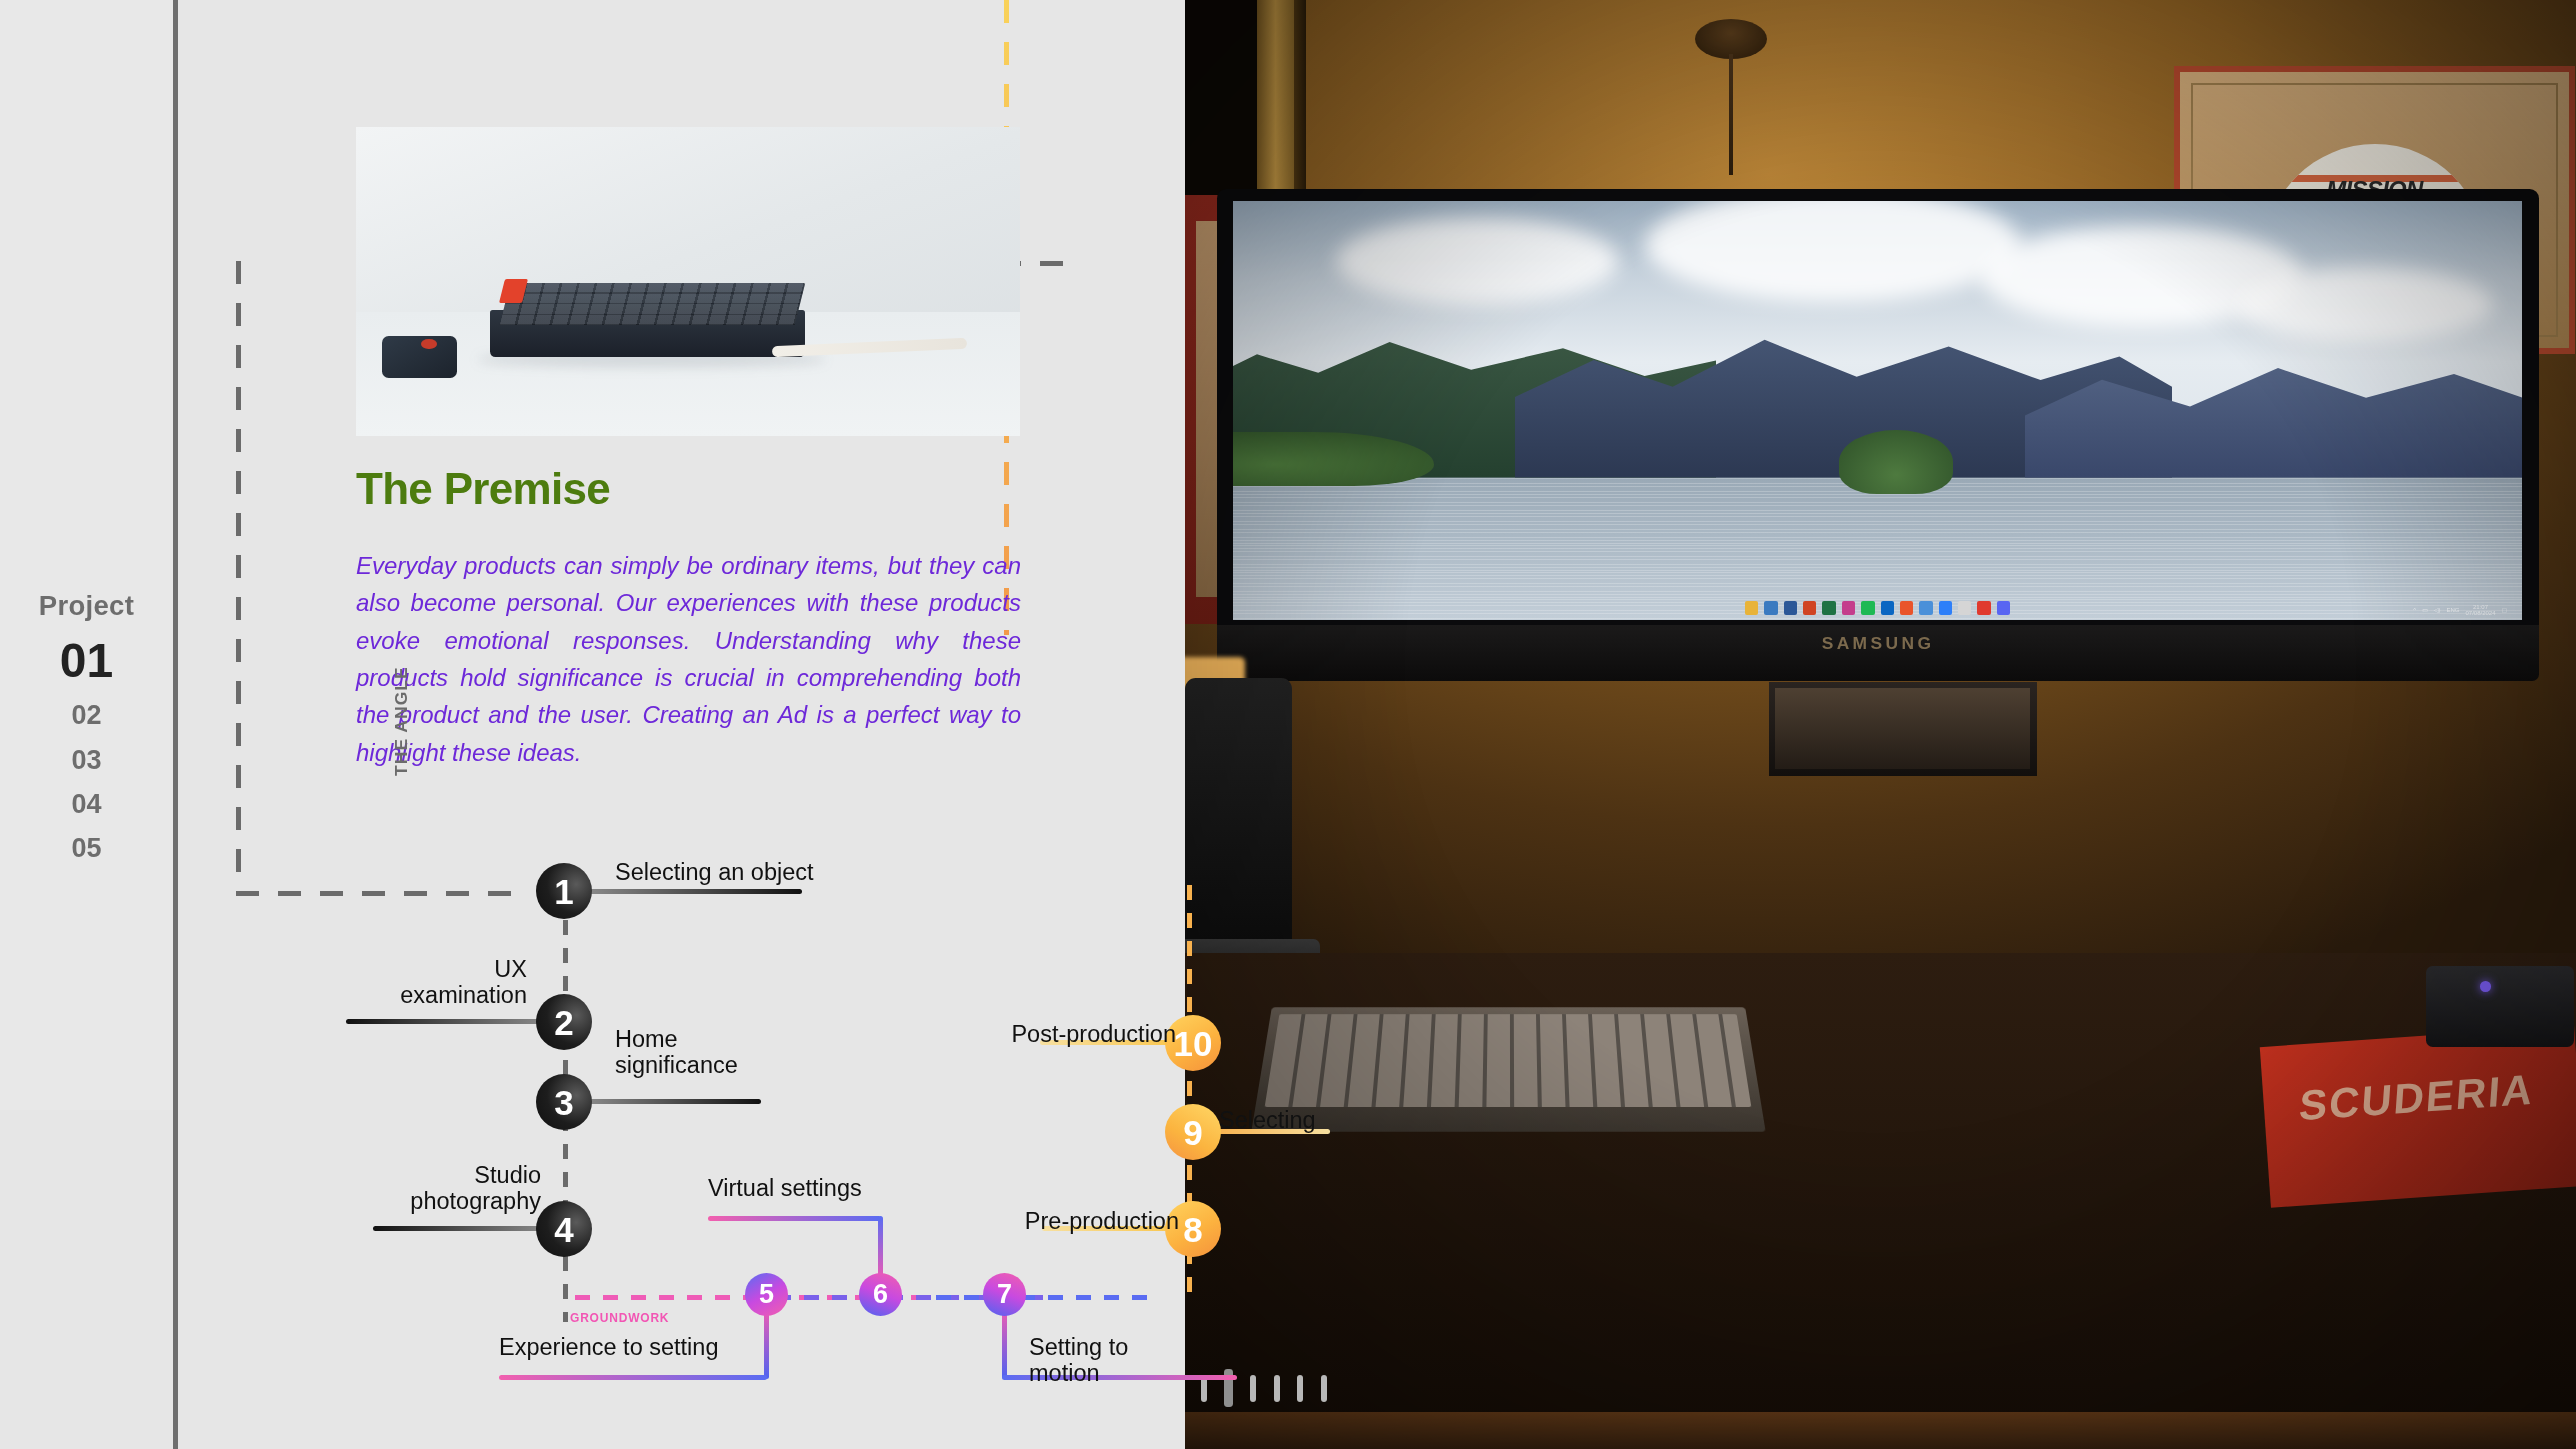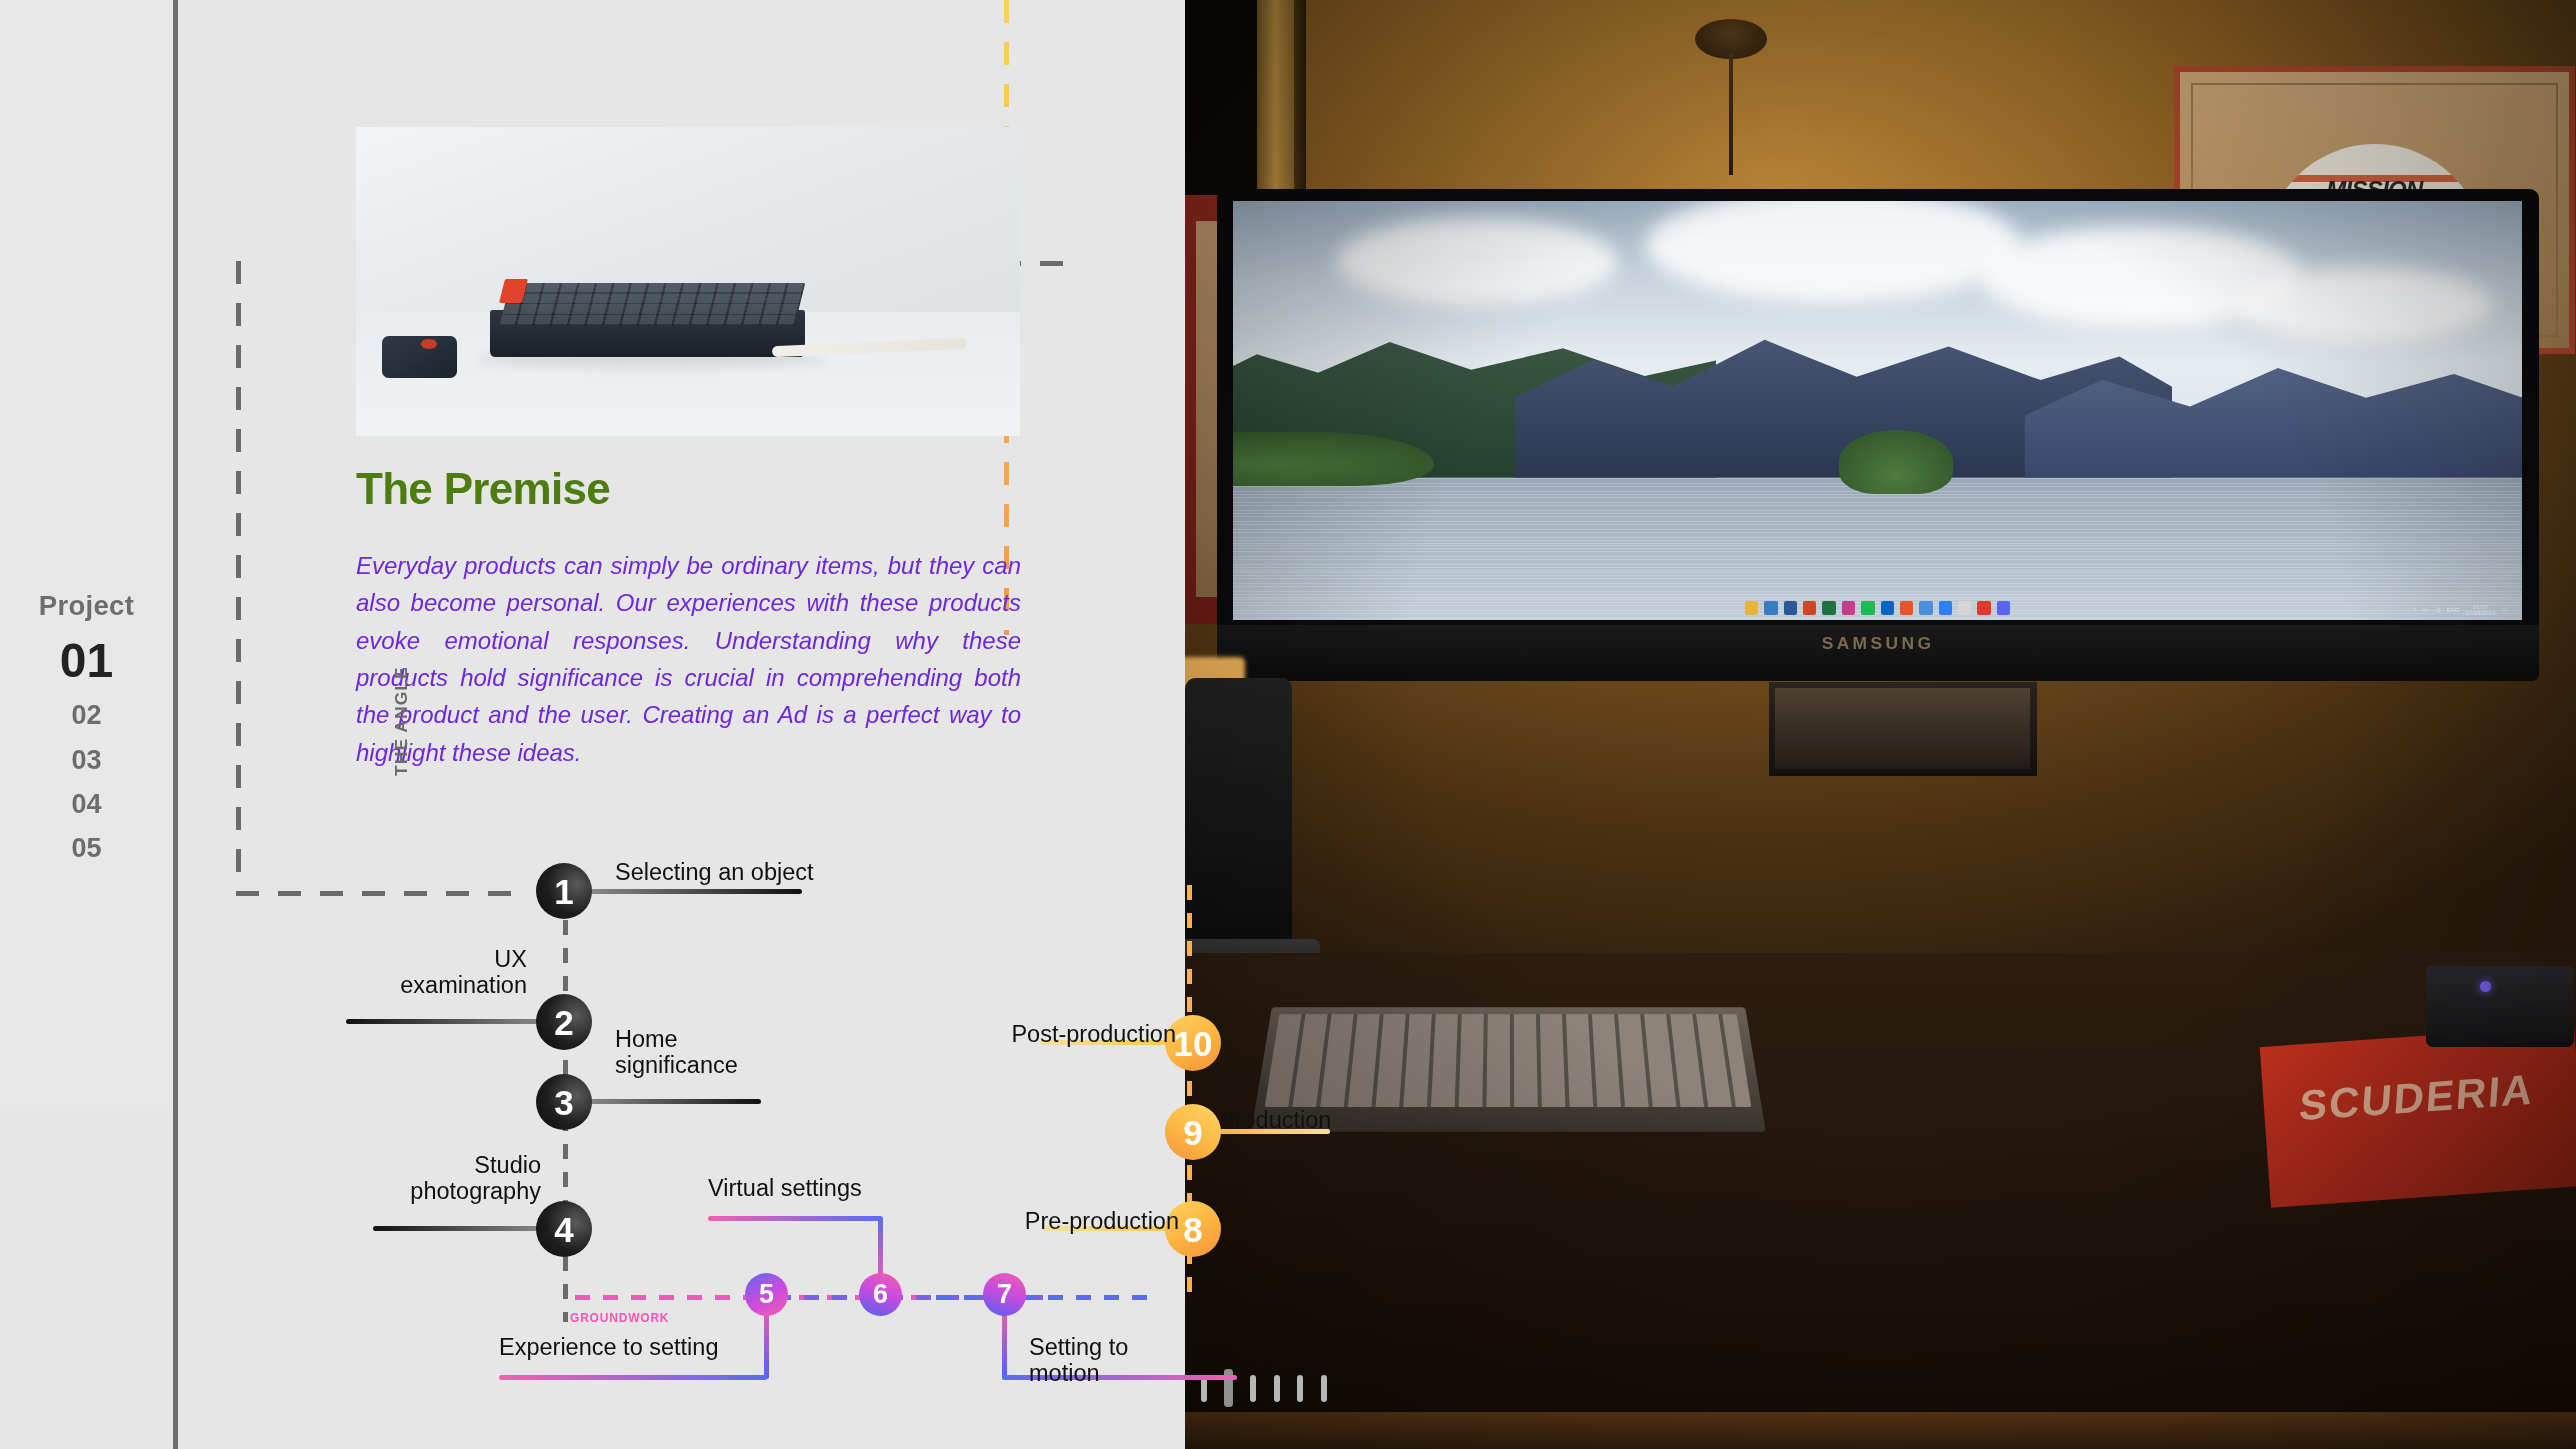--- a/index.html
+++ b/index.html
@@ -87,21 +87,21 @@
 
   .stem { position:absolute; height:5.4px; border-radius:2.7px; z-index:4; }
   .vstem { position:absolute; width:5.4px; border-radius:2.7px; z-index:4; }
   .dash-v { position:absolute; width:5.4px; z-index:3;
             background:repeating-linear-gradient(to bottom, currentColor 0 14.8px, transparent 14.8px 28px); }
   .dash-h { position:absolute; height:5.4px; z-index:3;
             background:repeating-linear-gradient(to right, currentColor 0 14.8px, transparent 14.8px 28px); }
 
   .tlabel { position:absolute; font-size:23.5px; color:#111; line-height:1.12; white-space:pre-line; z-index:7; }
   .tlabel.right { text-align:left; }
-  .tlabel.left  { text-align:right; }
+  .tlabel.left  { text-align:right;margin-top:10px; }
   .grd-label { position:absolute; font-size:12px; font-weight:700; color:#f256b4; letter-spacing:0.8px; z-index:7; }
 
   
   .photo { position:absolute; left:1185px; top:0; width:1391px; height:1449px; overflow:hidden;
            background:#1a1008; }
   .wall { position:absolute; inset:0;
           background:
             radial-gradient(ellipse 90% 60% at 42% 12%, #b98437 0%, #8c5f22 40%, #4d3213 75%, #2a1b0c 100%),
             linear-gradient(to bottom,#3b2610,#120b05); }
   .wall-dark-l { position:absolute; left:0; top:0; width:84px; height:376px; background:#0d0905; }
@@ -323,21 +323,21 @@
            background:repeating-linear-gradient(to bottom,#f8b24f 0 14.8px,transparent 14.8px 28px);"></div>
 
       <div class="node or" style="left:987px; top:1015px;">10</div>
       <div class="stem" style="left:862px; top:1040px; width:134px;
            background:linear-gradient(to left,#f9c64f,#f7e0a0);"></div>
       <div class="tlabel" style="left:777px; top:1021px; text-align:right; width:221px;">Post-production</div>
 
       <div class="node or2" style="left:987px; top:1104px;">9</div>
       <div class="stem" style="left:1038px; top:1129px; width:114px;
            background:linear-gradient(to right,#f8b24f,#f7e0a0);"></div>
-      <div class="tlabel" style="left:1041px; top:1107px;">Production</div>
+      <div class="tlabel" style="left:1041px; top:1107px;">Selecting</div>
 
       <div class="node or" style="left:987px; top:1201px;">8</div>
       <div class="stem" style="left:864px; top:1226px; width:133px;
            background:linear-gradient(to left,#f9c64f,#f7e0a0);"></div>
       <div class="tlabel" style="left:780px; top:1208px; text-align:right; width:221px;">Pre-production</div>
 
     </div>
   </div>
 
   <div class="photo">

